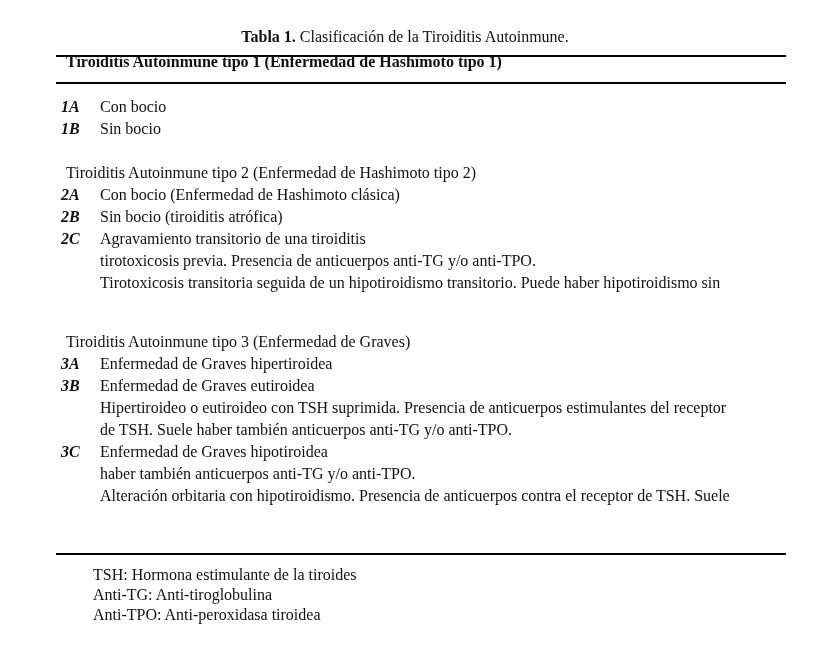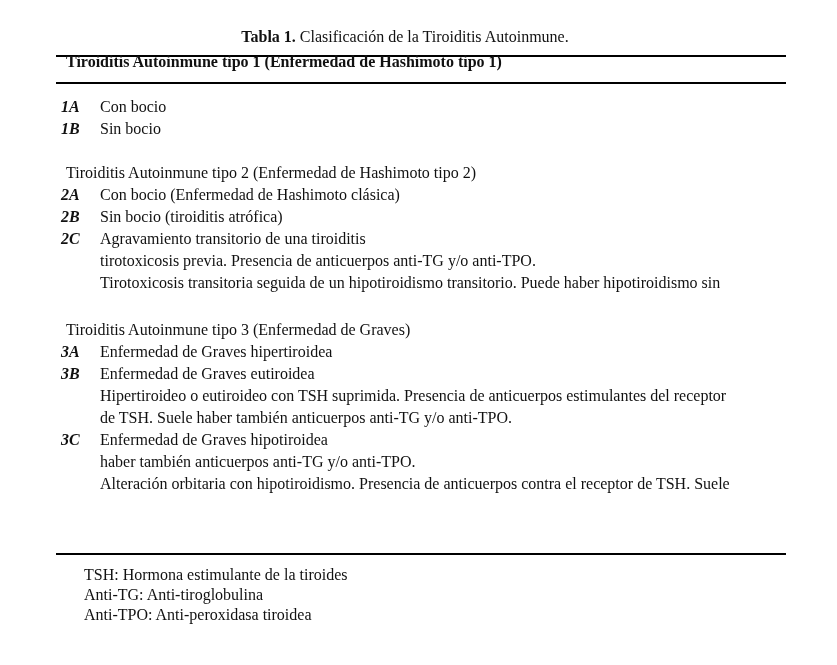--- a/index.html
+++ b/index.html
@@ -24,24 +24,24 @@
 
   .band-header{
     position:absolute;top:52px;left:66px;
     font-size:16px;font-weight:bold;line-height:20px;white-space:nowrap;
   }
 
   .table-body{position:absolute;top:96px;left:56px;width:730px;font-size:16px;}
   .line{height:22px;line-height:22px;white-space:nowrap;}
   .lbl{display:inline-block;margin-left:5px;width:39px;font-weight:bold;font-style:italic;}
   .sec-header .hdr{margin-left:10px;font-weight:normal;}
-  .mt3{margin-top:3px;}
+  .mt3{margin-top:15px;}
 
   .footnotes{position:absolute;top:565px;left:84px;font-size:16px;}
-  .fn{height:20px;line-height:20px;white-space:nowrap;}
+  .fn{height:20px;line-height:20px;white-space:nowrap;margin-left:9px;}
 </style>
 </head>
 <body>
 
 <div class="page">
 
   <div class="title">
     <span class="bold">Tabla 1.</span><span class="rest">Clasificación de la Tiroiditis Autoinmune.</span>
   </div>
 

